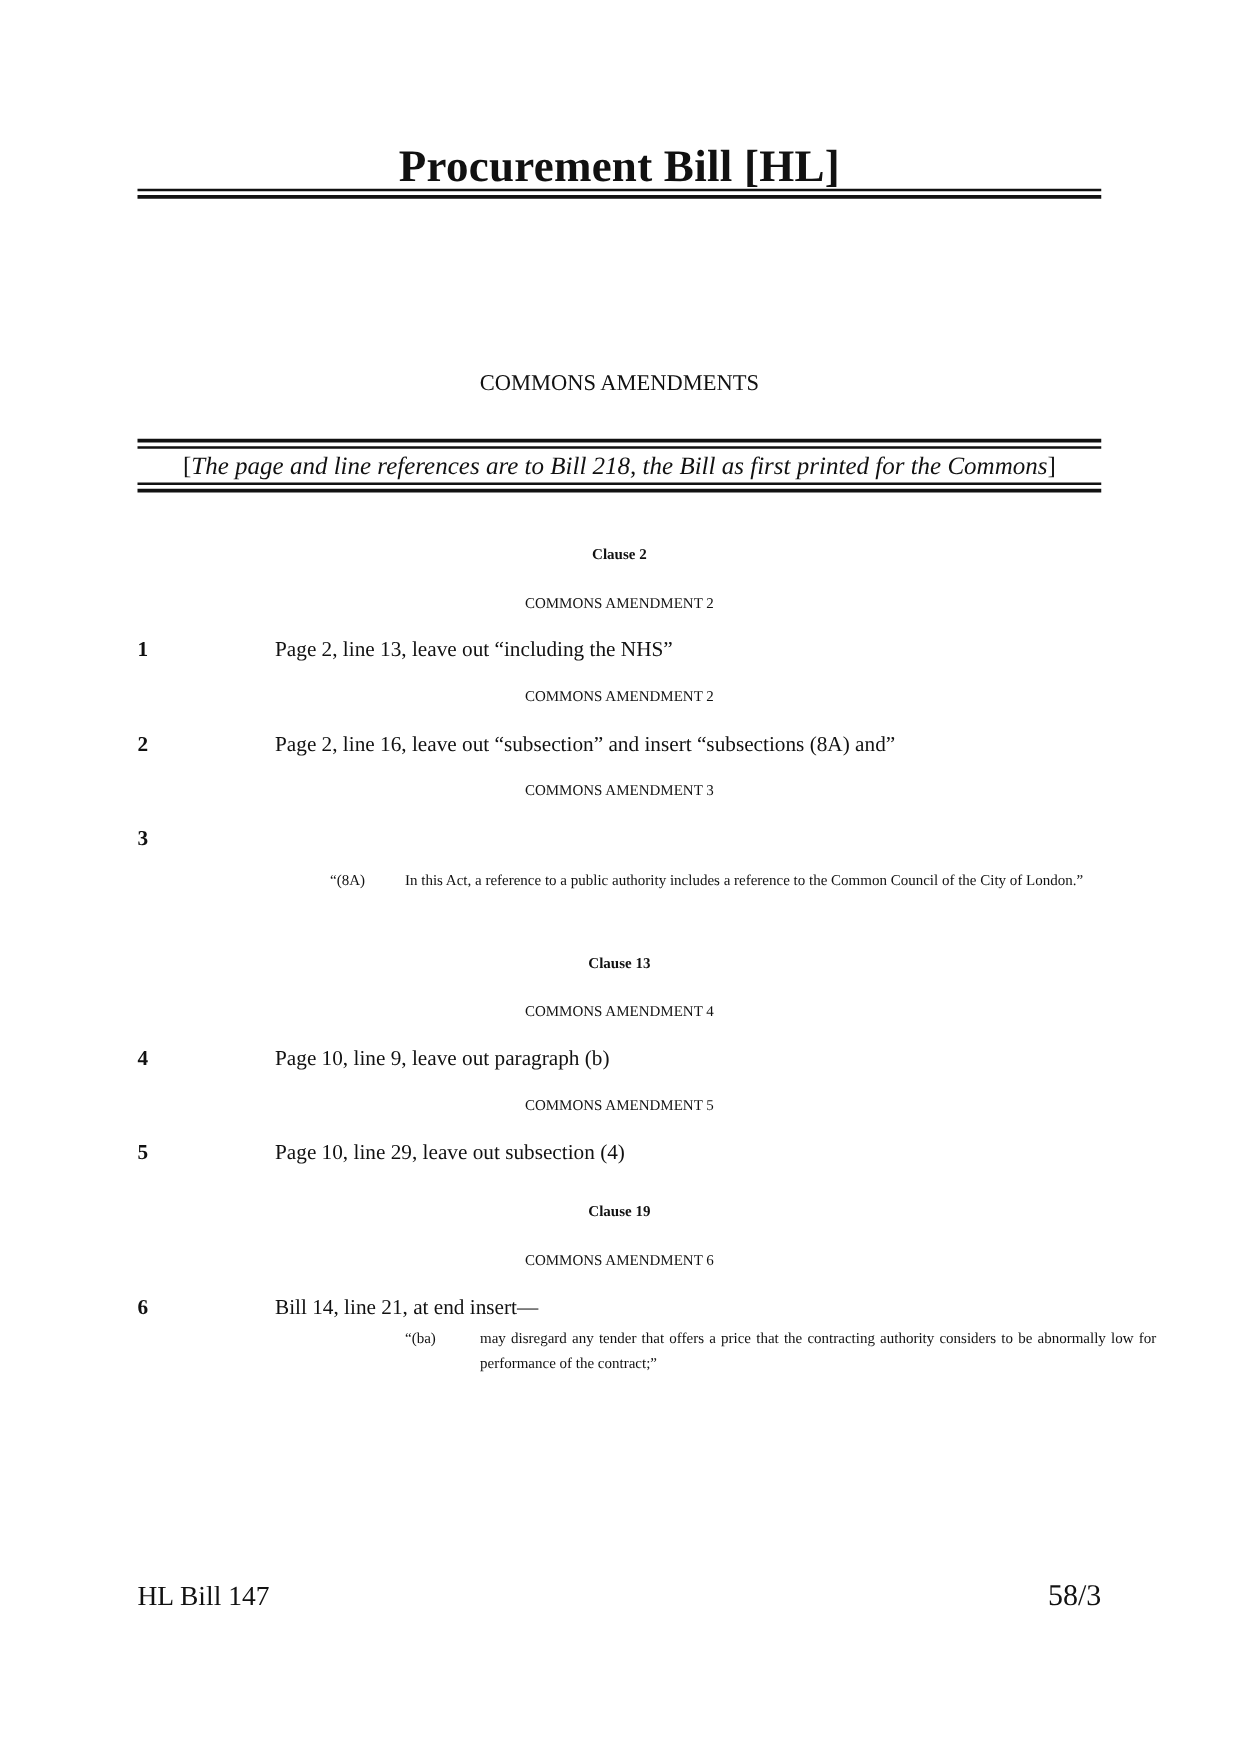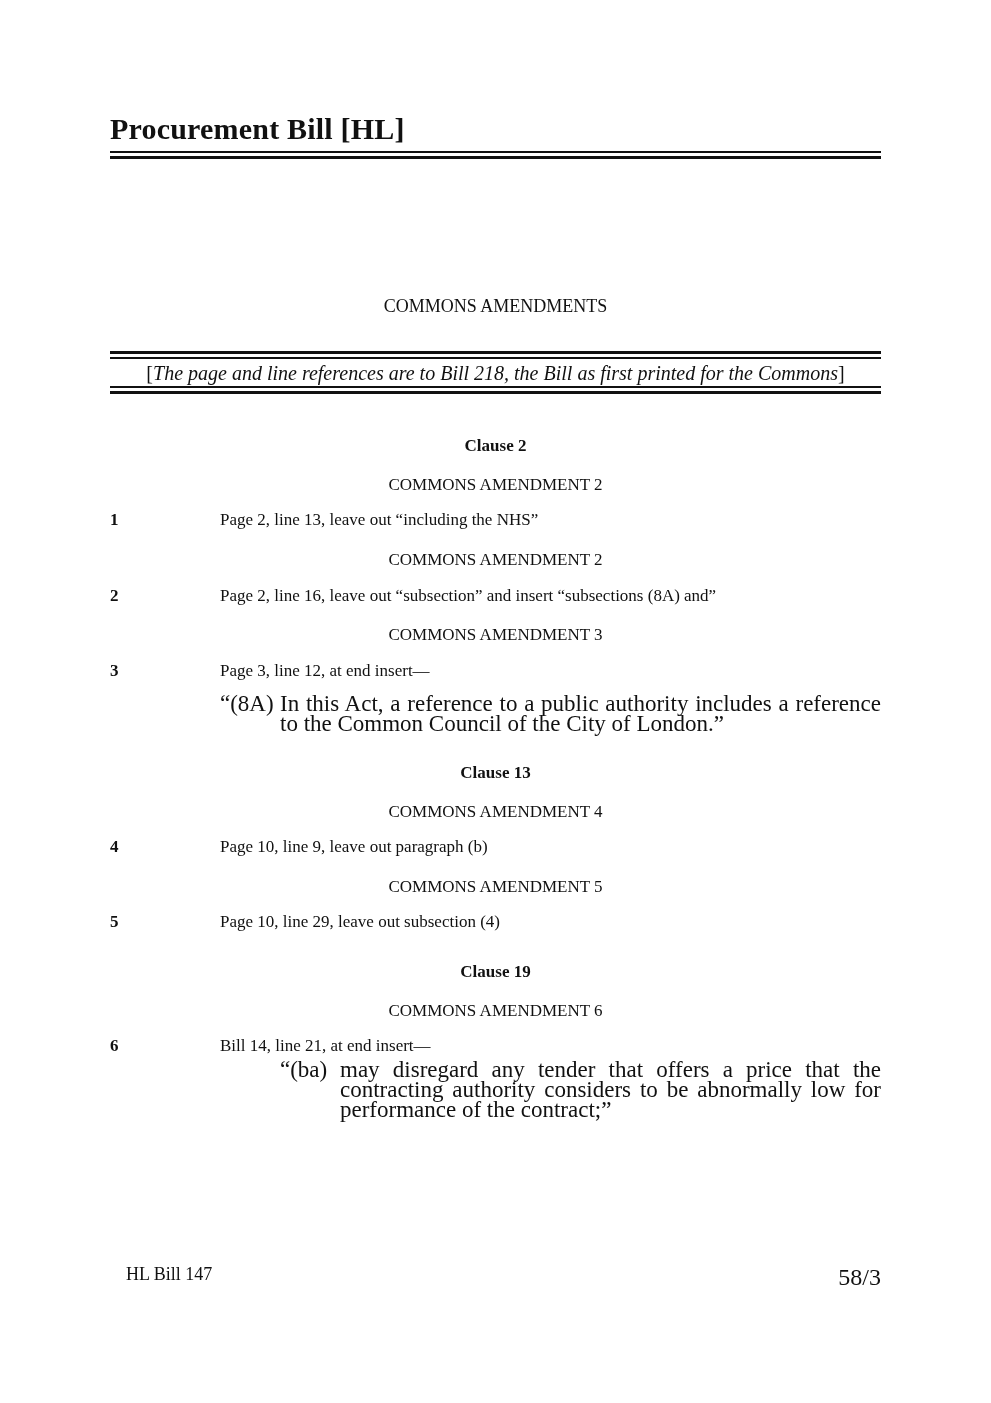--- a/index.html
+++ b/index.html
@@ -3,47 +3,47 @@
   <meta charset="utf-8">
   <style>
     html, body { margin: 0; padding: 0; background: #ffffff; }
     body {
       width: 991px; height: 1403px; position: relative; overflow: hidden;
       font-family: "Liberation Serif", "DejaVu Serif", serif;
       color: #111111;
     }
     .page { position: absolute; left: 110px; top: 0; width: 771px; height: 1403px; }
     .title {
-      position: absolute; top: 112px; left: 0; width: 771px; 
-      font-size: 30px; font-weight: bold; letter-spacing: 0.2px;
+      position: absolute; top: 112px; left: 0; width: 771px; text-align: center;
+      font-size: 36px; font-weight: bold; letter-spacing: 0.2px;
     }
     .double-rule { position: absolute; left: 0; width: 771px; }
     .double-rule .thin { height: 2px; background: #111; }
     .double-rule .gap { height: 3px; }
     .double-rule .thick { height: 3px; background: #111; }
     .rule-title { top: 151px; }
     .rule-ref-top { top: 351px; }
     .rule-ref-bottom { top: 386px; }
     .subtitle {
       position: absolute; top: 296px; left: 0; width: 771px; text-align: center;
       font-size: 18px;
     }
     .ref-note {
       position: absolute; top: 362px; left: 0; width: 771px; text-align: center;
       font-size: 20px;
     }
     .ref-note i { font-style: italic; }
-    .centered { position: absolute; left: 0; width: 771px; text-align: center; font-size: 17px; }
+    .centered { position: absolute; left: 0; width: 771px; text-align: center; font-size: 12px; }
     .clause-head { font-weight: bold; }
     .amend-num { position: absolute; left: 0; font-size: 17px; font-weight: bold; }
     .amend-text { position: absolute; left: 110px; width: 661px; font-size: 17px; font-family: Liberation Serif, serif; }
-    .insert-block { position: absolute; font-size: 23px; line-height: 20px; }
+    .insert-block { position: absolute; font-size: 12px; line-height: 20px; margin-left: 44px; }
     .insert-label { position: absolute; left: 0; top: 0; }
     .insert-body { position: absolute; text-align: justify; text-align-last: left; }
-    .footer-left { position: absolute; top: 1264px; left: 16px; font-size: 18px; }
+    .footer-left { position: absolute; top: 1264px; left: 0; font-size: 22px; }
     .footer-right { position: absolute; top: 1264px; right: 0; font-size: 24px; }
   </style>
 </head>
 <body>
 
 <div class="page">
 
   <div class="title">Procurement Bill [HL]</div>
   <div class="double-rule rule-title">
     <div class="thin"></div>
@@ -72,21 +72,20 @@
   <div class="centered" style="top:475px;">COMMONS AMENDMENT 2</div>
   <div class="amend-num" style="top:510px;">1</div>
   <div class="amend-text" style="top:510px;">Page 2, line 13, leave out “including the NHS”</div>
 
   <div class="centered" style="top:550px;">COMMONS AMENDMENT 2</div>
   <div class="amend-num" style="top:586px;">2</div>
   <div class="amend-text" style="top:586px;">Page 2, line 16, leave out “subsection” and insert “subsections (8A) and”</div>
 
   <div class="centered" style="top:625px;">COMMONS AMENDMENT 3</div>
   <div class="amend-num" style="top:661px;">3</div>
-  <div class="amend-text" style="top:661px;">Page 3, line 12, at end insert—</div>
   <div class="insert-block" style="top:694px; left:110px; width:661px; height:42px;">
     <span class="insert-label">“(8A)</span>
     <div class="insert-body" style="left:60px; width:601px; top:0;">In this Act, a reference to a public authority includes a reference to the Common Council of the City of London.”</div>
   </div>
 
   <div class="centered clause-head" style="top:763px;">Clause 13</div>
 
   <div class="centered" style="top:802px;">COMMONS AMENDMENT 4</div>
   <div class="amend-num" style="top:837px;">4</div>
   <div class="amend-text" style="top:837px;">Page 10, line 9, leave out paragraph (b)</div>

